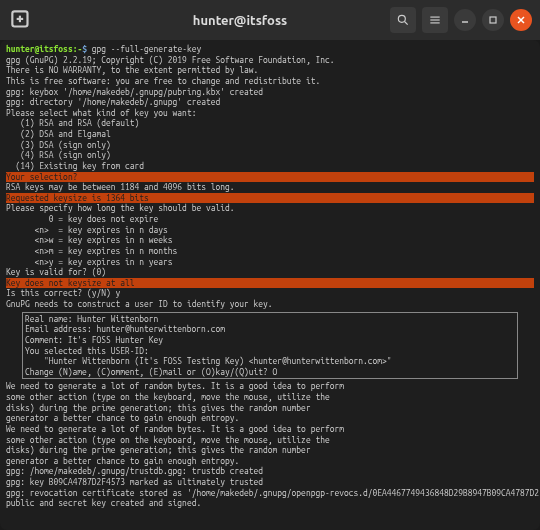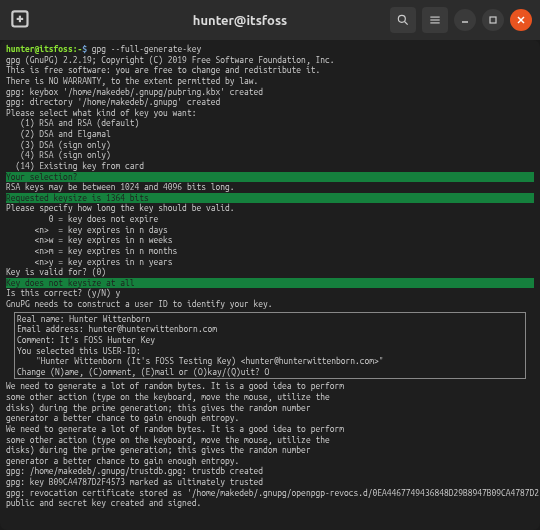--- a/index.html
+++ b/index.html
@@ -15,22 +15,22 @@
     .win-max { background: #3a3a3a; color: #ccc; }
     .win-close { background: #e95420; color: #fff; }
     .new-tab { width: 26px; height: 26px; display: flex; align-items: center; justify-content: center; color: #ccc; cursor: pointer; }
     .terminal { background: #1e1e1e; height: 490px; overflow-y: auto; padding: 4px 6px; font-family: "Ubuntu Mono", Consolas, monospace; font-size: 8.5px; line-height: 1.25; color: #d0d0d0; position: relative; border-radius: 7px; }
     .terminal::-webkit-scrollbar { width: 8px; }
     .terminal::-webkit-scrollbar-track { background: #2a2a2a; }
     .terminal::-webkit-scrollbar-thumb { background: #555; border-radius: 4px; }
     .line { white-space: pre; }
     .prompt { color: #8ae234; font-weight: bold; }
     .path { color: #729fcf; font-weight: bold; }
-    .hl { background: #15803d; color: #1e1e1e; }
-    .box { border: 1px solid #888; padding: 1px 2px; margin: 2px 8px; }
+    .hl { background: #c2410c; color: #1e1e1e; }
+    .box { border: 1px solid #888; padding: 1px 2px; margin: 2px 16px; }
     .box .line { white-space: pre-wrap; }
   </style>
 </head>
 <body>
 
 <div class="titlebar">
   <div class="tb-left">
     <div class="new-tab">
       <svg viewBox="0 0 24 24" fill="none" stroke="currentColor" stroke-width="2">
           <rect x="4" y="4" width="14" height="14" rx="2"></rect>
@@ -69,33 +69,33 @@
           <line x1="2" y1="2" x2="8" y2="8" stroke="currentColor" stroke-width="1.5"></line>
           <line x1="8" y1="2" x2="2" y2="8" stroke="currentColor" stroke-width="1.5"></line>
         </svg>
     </div>
   </div>
 </div>
 
 <div class="terminal">
   <div class="line"><span class="prompt">hunter@itsfoss</span><span class="prompt">:-</span><span class="path">$</span> <span>gpg --full-generate-key</span></div>
   <div class="line">gpg (GnuPG) 2.2.19; Copyright (C) 2019 Free Software Foundation, Inc.</div>
+  <div class="line">There is NO WARRANTY, to the extent permitted by law.</div>
   <div class="line">This is free software: you are free to change and redistribute it.</div>
-  <div class="line">There is NO WARRANTY, to the extent permitted by law.</div>
   <div class="line"></div>
   <div class="line">gpg: keybox '/home/makedeb/.gnupg/pubring.kbx' created</div>
   <div class="line">gpg: directory '/home/makedeb/.gnupg' created</div>
   <div class="line">Please select what kind of key you want:</div>
   <div class="line">   (1) RSA and RSA (default)</div>
   <div class="line">   (2) DSA and Elgamal</div>
   <div class="line">   (3) DSA (sign only)</div>
   <div class="line">   (4) RSA (sign only)</div>
   <div class="line">  (14) Existing key from card</div>
   <div class="line hl">Your selection?</div>
-  <div class="line">RSA keys may be between 1024 and 4096 bits long.</div>
+  <div class="line">RSA keys may be between 1184 and 4096 bits long.</div>
   <div class="line hl">Requested keysize is 1364 bits</div>
   <div class="line">Please specify how long the key should be valid.</div>
   <div class="line">         0 = key does not expire</div>
   <div class="line">      &lt;n&gt;  = key expires in n days</div>
   <div class="line">      &lt;n&gt;w = key expires in n weeks</div>
   <div class="line">      &lt;n&gt;m = key expires in n months</div>
   <div class="line">      &lt;n&gt;y = key expires in n years</div>
   <div class="line">Key is valid for? (0)</div>
   <div class="line hl">Key does not keysize at all</div>
   <div class="line">Is this correct? (y/N) y</div>

